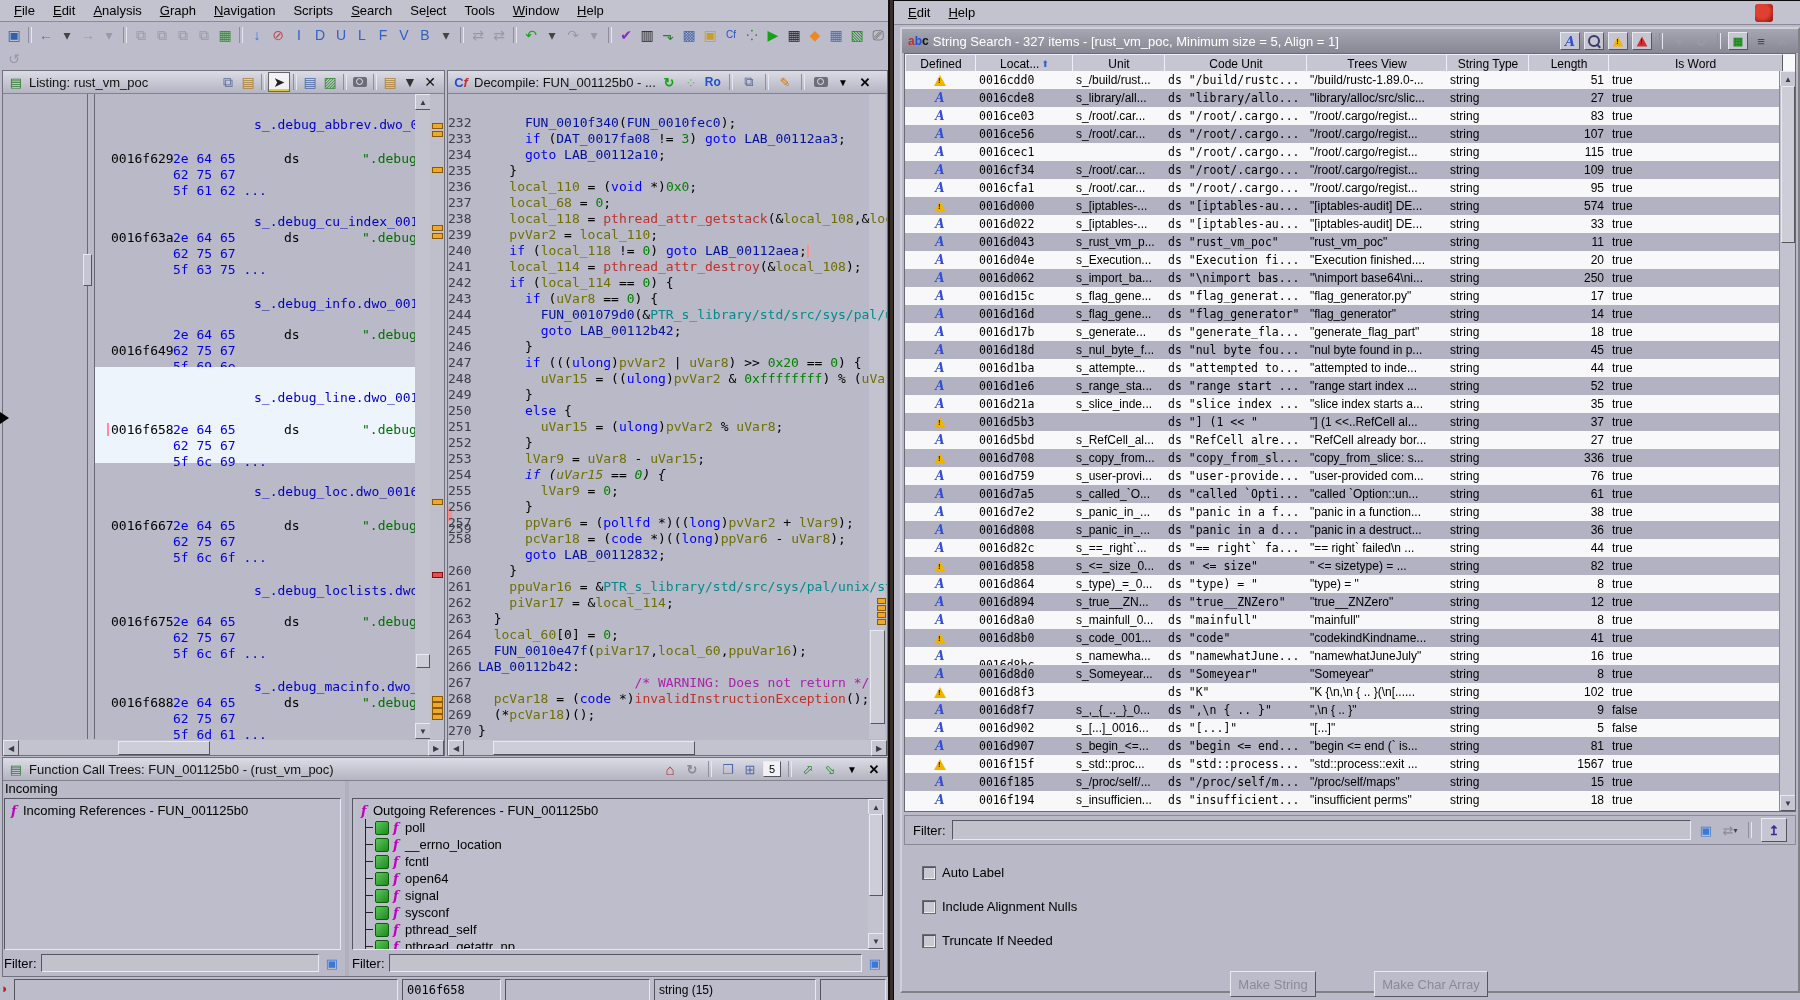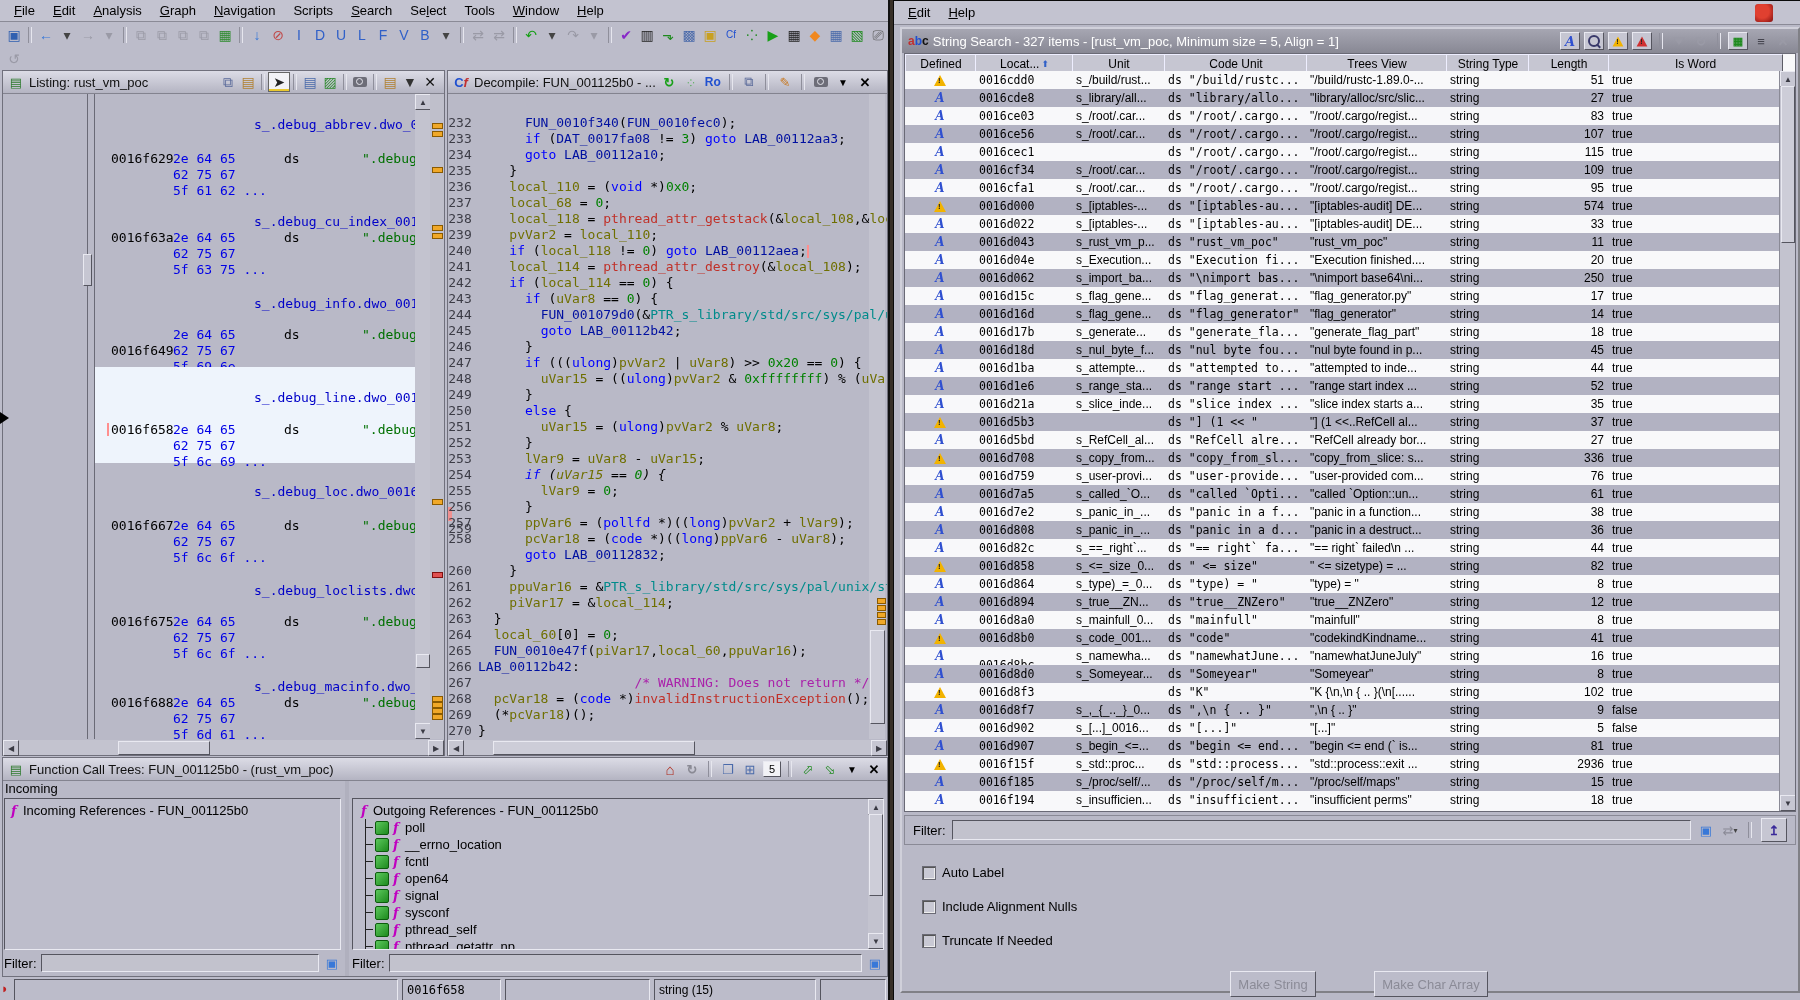--- a/index.html
+++ b/index.html
@@ -29,21 +29,21 @@
   .spacer{flex:1;}
   
   .sb{background:#c3c3cf;}
   .sb-btn{position:absolute;width:14px;height:14px;background:#c6c6d2;font-size:8px;display:flex;align-items:center;justify-content:center;color:#3a3a44;}
   .sb-thumb{position:absolute;background:#cdcdd8;}
   
   .lline{position:absolute;white-space:pre;font-size:13px;}
   .c-addr{color:#000;} .c-bytes{color:#0000e6;} .c-label{color:#0000c8;} .c-ds{color:#000;} .c-str{color:#007000;}
   
   .dline{position:absolute;white-space:pre;font-size:13px;}
-  .dn{position:absolute;color:#3c3c46;text-align:center;width:24px;font-size:13px;}
+  .dn{position:absolute;color:#3c3c46;text-align:left;width:24px;font-size:13px;}
   .tk-p{color:#000;} .tk-k{color:#0000ff;} .tk-g{color:#0010a0;} .tk-v{color:#6f6f00;}
   .tk-c{color:#008000;} .tk-x{color:#c03028;} .tk-t{color:#008b8b;} .tk-m{color:#aa22aa;}
   .caret{display:inline-block;width:2px;height:13px;background:#ff8f8f;vertical-align:middle;}
   
   .tree-item{position:absolute;display:flex;align-items:center;gap:4px;white-space:nowrap;font-size:13px;}
   .fico{color:#c000c0;font-family:"DejaVu Serif",serif;font-weight:bold;font-style:italic;width:8px;display:inline-block;}
   .gico{width:12px;height:12px;background:linear-gradient(135deg,#5cc85c,#1e8a1e);border:1px solid #0c5c0c;border-radius:2px;display:inline-block;}
   
   .hcell{position:absolute;top:0;height:17px;background:#c6c6d2;border-top:1px solid #eef;border-left:1px solid #eef;border-right:1px solid #5c5c66;border-bottom:1px solid #5c5c66;
          display:flex;align-items:center;justify-content:center;font-size:12px;overflow:hidden;white-space:nowrap;}
@@ -978,21 +978,21 @@
             </div>
             <div class="trow row-a" style="top: 684px;">
               <span class="tcell" style="width: 70px; justify-content: center;">
                 <span class="warn-tri"></span>
               </span>
               <span class="tcell mono" style="width: 97px; font-size: 11.5px;">0016f15f</span>
               <span class="tcell" style="width: 92px;">s_std::proc...</span>
               <span class="tcell mono" style="width: 142px; font-size: 11.5px;">ds  "std::process...</span>
               <span class="tcell" style="width: 140px;">"std::process::exit ...</span>
               <span class="tcell" style="width: 82px;">string</span>
-              <span class="tcell" style="width: 80px; justify-content: flex-end;">2936</span>
+              <span class="tcell" style="width: 80px; justify-content: flex-end;">1567</span>
               <span class="tcell" style="width: 173px;">true</span>
             </div>
             <div class="trow row-b" style="top: 702px;">
               <span class="tcell" style="width: 70px; justify-content: center;">
                 <span class="def-a">A</span>
               </span>
               <span class="tcell mono" style="width: 97px; font-size: 11.5px;">0016f185</span>
               <span class="tcell" style="width: 92px;">s_/proc/self/...</span>
               <span class="tcell mono" style="width: 142px; font-size: 11.5px;">ds  "/proc/self/m...</span>
               <span class="tcell" style="width: 140px;">"/proc/self/maps"</span>

